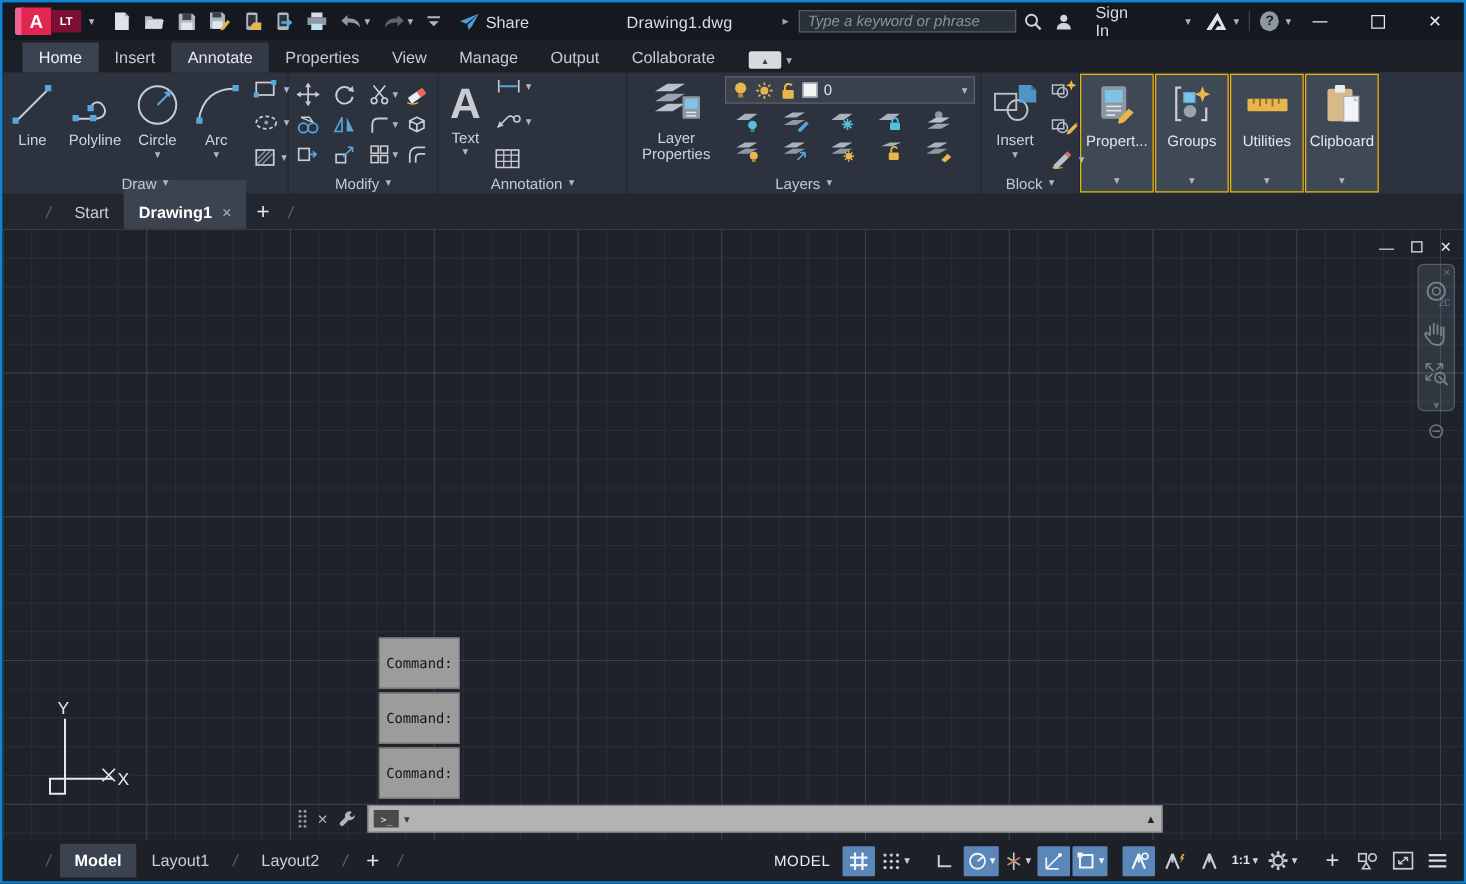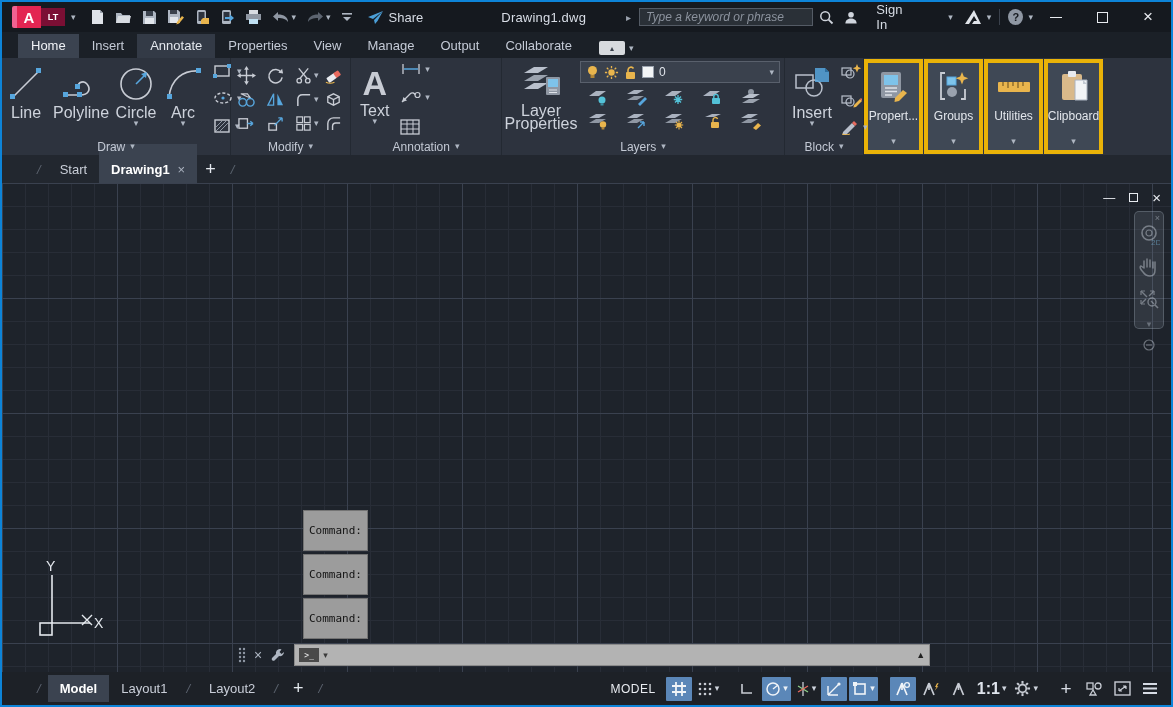--- a/index.html
+++ b/index.html
@@ -39,30 +39,30 @@
   .rtab.hover{background:#333a46;color:#e4e8ee;}
   .ribbon-collapse{display:flex;align-items:center;gap:4px;margin-left:14px;margin-bottom:3px;cursor:pointer;}
   .ribbon-collapse .pill{width:26px;height:14px;background:#d7dade;border-radius:2px;display:flex;align-items:center;justify-content:center;color:#3a414c;font-size:8px;}
 
   
   .ribbonbody{height:97px;background:#2d333e;display:flex;flex:0 0 auto;}
   .panel{position:relative;border-right:1px solid #232932;display:flex;flex-direction:column;}
   .panel-content{flex:1;display:flex;align-items:flex-start;padding-top:3px;}
   .panel-label{height:17px;display:flex;align-items:center;justify-content:center;gap:5px;color:#c3c9d4;font-size:12px;cursor:pointer;}
   .bigbtn{display:flex;flex-direction:column;align-items:center;justify-content:flex-start;cursor:pointer;padding:2px 3px;}
-  .bigbtn .lbl{color:#ced3dc;font-size:16px;margin-top:1px;white-space:nowrap;line-height:13px;text-align:center;}
+  .bigbtn .lbl{color:#ced3dc;font-size:12px;margin-top:1px;white-space:nowrap;line-height:13px;text-align:center;}
   .smallcol{display:flex;flex-direction:column;justify-content:space-between;height:72px;margin-top:2px;}
   .smallbtn{display:flex;align-items:center;gap:3px;cursor:pointer;}
   .modgrid{display:grid;grid-template-columns:repeat(4,29px);grid-auto-rows:24px;margin:2px 2px 0 6px;align-items:center;justify-items:start;}
   .modcell{display:flex;align-items:center;gap:2px;cursor:pointer;}
   .layercombo{width:200px;height:22px;background:#3a414d;border:1px solid #59606c;display:flex;align-items:center;gap:5px;padding:0 5px;cursor:pointer;}
   .layercombo .sq{width:12px;height:12px;background:#f2f4f6;border:1px solid #9aa2ae;}
   .layercombo .lname{color:#dfe3ea;font-size:12px;flex:1;}
   .layrows{display:grid;grid-template-columns:repeat(5,38px);grid-auto-rows:24px;margin-top:2px;align-items:center;justify-items:center;}
-  .collapsed-panel{width:59px;background:#3f4855;border:4px solid #eab308;margin:1px 1px 1px 0;display:flex;flex-direction:column;align-items:center;cursor:pointer;}
+  .collapsed-panel{width:59px;background:#3f4855;border:1px solid #eab308;margin:1px 1px 1px 0;display:flex;flex-direction:column;align-items:center;cursor:pointer;}
   .collapsed-panel .lbl{color:#e2e6ec;font-size:12px;margin-top:3px;}
   .collapsed-panel .car{margin-top:auto;margin-bottom:4px;}
   .ribbon-rest{flex:1;background:#2d333e;}
 
   
   .filetabs{height:28px;background:#22272f;display:flex;align-items:center;color:#c9ced8;font-size:13px;flex:0 0 auto;}
   .bars{width:18px;height:13px;background:repeating-linear-gradient(#e8ebf0 0 2.5px,transparent 2.5px 5.2px);}
   .ft-burger{margin:0 12px 0 16px;cursor:pointer;}
   .ft-slash{color:#5b636e;margin:0 7px;font-style:italic;}
   .ftab{padding:18px 12px;cursor:pointer;}
@@ -102,21 +102,21 @@
   .sb-burger{margin:0 12px 0 16px;cursor:pointer;}
   .stab{padding:6px 12px;cursor:pointer;}
   .stab.active{background:#3b4350;color:#fff;font-weight:bold;}
   .sb-right{margin-left:auto;display:flex;align-items:center;gap:2px;margin-right:8px;}
   .model-badge{color:#e8ebf0;font-size:12px;letter-spacing:.5px;margin-right:8px;}
   .tg{height:24px;min-width:26px;display:flex;align-items:center;justify-content:center;gap:2px;cursor:pointer;padding:0 3px;border-radius:1px;}
   .tg.on{background:#5b87b8;}
   .tg .car{color:#cdd3dc;}
   .tg.on .car{color:#eaf0f6;}
   .sb-gap{width:8px;}
-  .scale-lbl{color:#dfe4ec;font-size:16px;font-weight:bold;}
+  .scale-lbl{color:#dfe4ec;font-size:10px;font-weight:bold;}
   svg{display:block;}
 </style>
 </head>
 <body>
 
 <div class="window">
 
   <div class="titlebar">
     <div class="logo">
       <div class="fold"></div>

